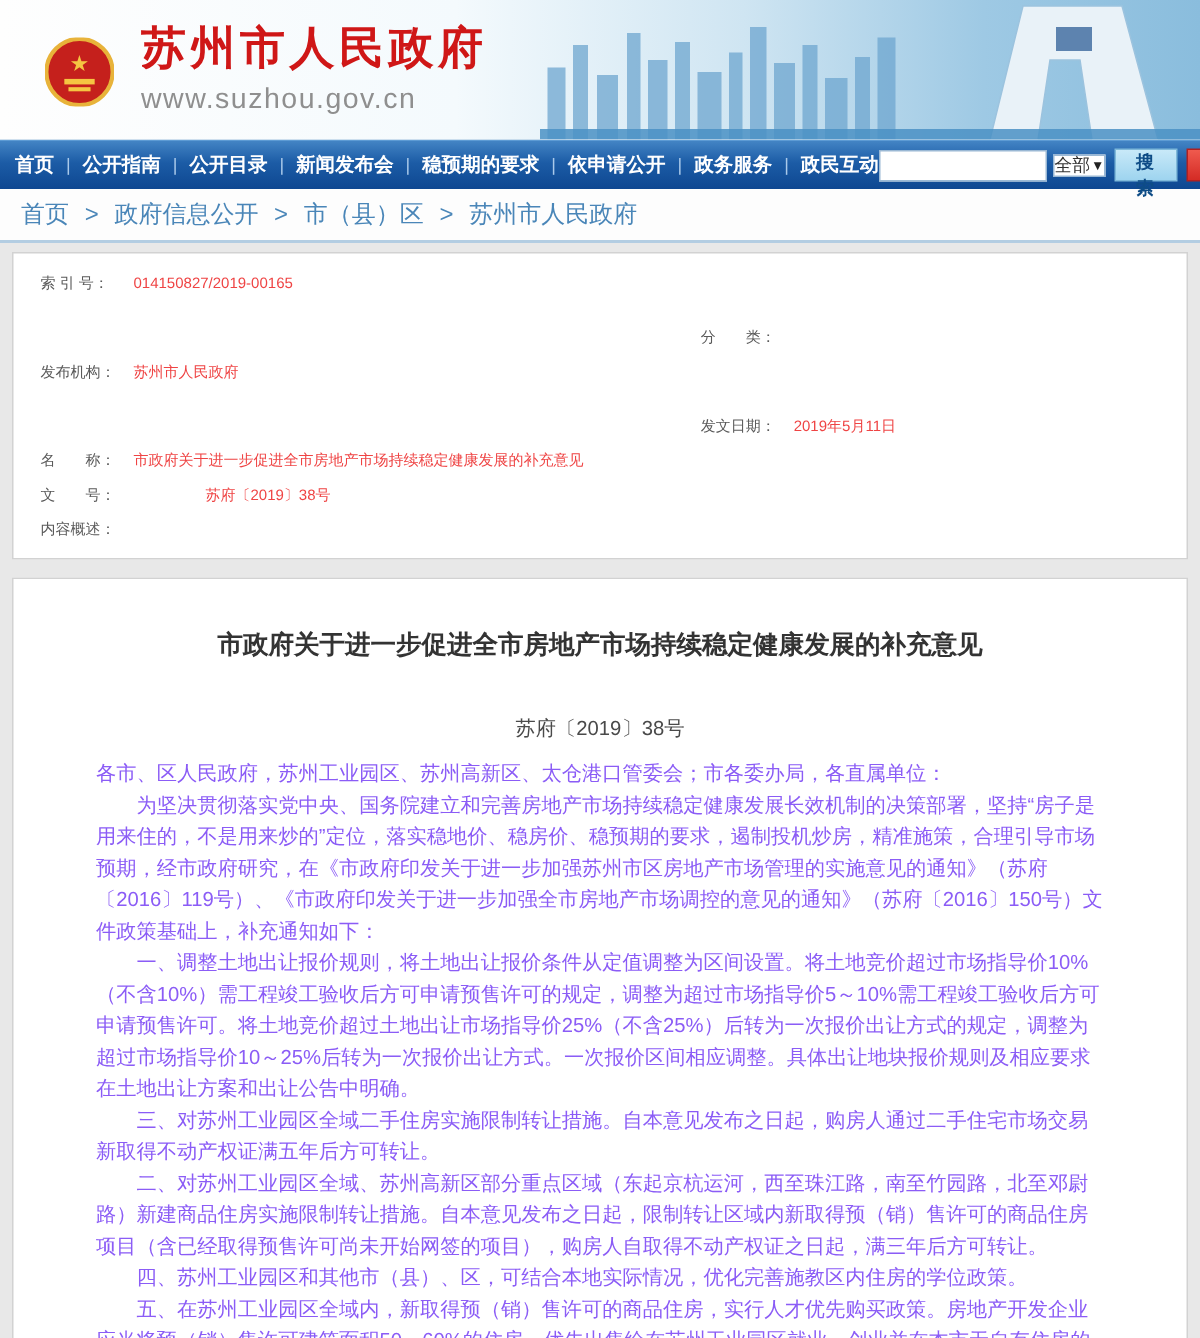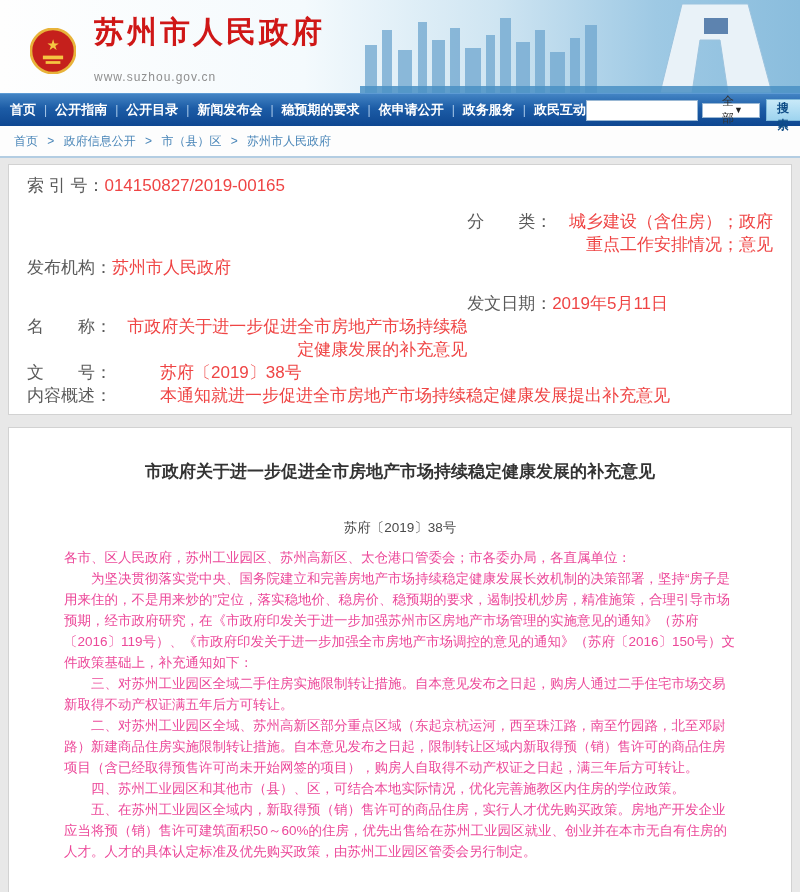--- a/index.html
+++ b/index.html
@@ -7,85 +7,85 @@
 
   
   .site-header {
     position: relative; height: 93px; overflow: hidden;
     background: linear-gradient(90deg, #fefefe 0%, #f4fafd 38%, #cfe5f2 62%, #9ec9e4 82%, #8abddd 100%);
   }
   .skyline { position: absolute; right: 0; top: 0; height: 93px; width: 440px; }
   .logo-row { position: absolute; left: 30px; top: 12px; display: flex; align-items: center; }
   .emblem { width: 46px; height: 46px; margin-right: 18px; margin-top: 6px; }
   .site-title { font-size: 30px; font-weight: bold; color: #cf1717; letter-spacing: 3px; }
-  .site-url { font-size: 12px; color: #8f8f8f; margin-top: 17px; letter-spacing: 1px; }
+  .site-url { font-size: 19px; color: #8f8f8f; margin-top: 3px; letter-spacing: 1px; }
 
   
   .nav-bar {
     height: 33px; display: flex; align-items: center; justify-content: space-between;
     background: linear-gradient(180deg, #4384c4 0%, #1c5ca6 45%, #0e4791 100%);
     border-top: 1px solid #5d9bd4; padding: 0 6px 0 10px;
   }
   .nav-items { display: flex; align-items: center; white-space: nowrap; }
   .nav-item { color: #ffffff; font-size: 13px; font-weight: bold; cursor: pointer; }
   .nav-sep { color: #a9c9ea; font-size: 12px; margin: 0 8px; }
   .nav-search { display: flex; align-items: center; }
   .search-input {
     width: 112px; height: 21px; border: 1px solid #9ab8d4; background: #fff;
     font-size: 12px; padding: 0 4px; margin-right: 4px;
   }
   .search-select {
     width: 58px; height: 15px; background: #fff; border: 1px solid #9ab8d4;
     font-size: 12px; color: #333; display: flex; align-items: center;
-    justify-content: space-between; padding: 0 19px; margin-right: 6px; cursor: pointer;
+    justify-content: space-between; padding: 0 0; margin-right: 6px; cursor: pointer;
   }
   .search-select .caret { font-size: 9px; color: #222; }
   .search-btn {
     height: 22px; padding: 0 10px; margin-right: 6px; cursor: pointer;
     background: linear-gradient(180deg, #c8e9f8, #9ed4ef); border: 1px solid #7fb9da;
     color: #0e4c86; font-size: 12px; font-weight: bold; letter-spacing: 2px;
   }
   .adv-search-btn {
     height: 22px; padding: 0 8px; cursor: pointer;
     background: linear-gradient(180deg, #ef5a4e, #d42b25); border: 1px solid #b02020;
     color: #fff; font-size: 12px; font-weight: bold; font-style: italic;
   }
 
   
   .breadcrumb {
-    background: #fdfdfd; padding: 7px 14px 6px; font-size: 12px; color: #4a86b8;
+    background: #fdfdfd; padding: 7px 14px 6px; font-size: 16px; color: #4a86b8;
     border-bottom: 2px solid #b3cde2;
   }
   .crumb { color: #4a86b8; cursor: pointer; }
   .crumb-sep { margin: 0 6px; color: #4a86b8; }
 
   
   .meta-box {
     margin: 6px 8px 12px; background: #fff; border: 1px solid #d2d2d2;
-    padding: 9px 18px 7px; font-size: 17px; text-align: right;
+    padding: 9px 18px 7px; font-size: 10px;
   }
   .meta-row { display: flex; line-height: 23px; }
   .meta-cell { display: flex; }
   .meta-cell.left { width: 59%; flex-shrink: 0; }
   .meta-cell.right { flex: 1; margin-top: 36px; }
   .meta-cell.full { width: 100%; gap: 48px; }
   .meta-label { color: #5a5a5a; flex-shrink: 0; min-width: 62px; }
   .meta-value { color: #ef4444; }
 
   
   .doc-box {
     margin: 0 8px 0; background: #fff; border: 1px solid #d2d2d2;
     padding: 32px 55px 26px; min-height: 560px;
   }
   .doc-title {
     text-align: center; font-size: 17px; font-weight: bold; color: #333;
     margin-bottom: 36px;
   }
   .doc-number { text-align: center; font-size: 13.5px; color: #4a4a4a; margin-bottom: 10px; }
-  .doc-body p { font-size: 13.5px; color: #ec4899; line-height: 21px; margin: 0; }
+  .doc-body p { font-size: 13.5px; color: #8b5cf6; line-height: 21px; margin: 0; }
   .doc-salutation { text-indent: 0; }
   .doc-para { text-indent: 2em; }
 </style>
 </head>
 <body>
 
 <div class="site-header">
   <svg class="skyline" viewBox="0 0 440 93" preserveAspectRatio="none">
     <g fill="#6ea6cf" opacity="0.75">
       <rect x="5" y="45" width="12" height="48"></rect>
@@ -164,21 +164,20 @@
 </div>
 
 <div class="meta-box">
   <div class="meta-row">
     <div class="meta-cell left">
       <span class="meta-label">索 引 号：</span>
       <span class="meta-value">014150827/2019-00165</span>
     </div>
     <div class="meta-cell right">
       <span class="meta-label">分　　类：</span>
-      <span class="meta-value">城乡建设（含住房）；政府重点工作安排情况；意见</span>
     </div>
   </div>
   <div class="meta-row">
     <div class="meta-cell left">
       <span class="meta-label">发布机构：</span>
       <span class="meta-value">苏州市人民政府</span>
     </div>
     <div class="meta-cell right">
       <span class="meta-label">发文日期：</span>
       <span class="meta-value">2019年5月11日</span>
@@ -192,31 +191,31 @@
   </div>
   <div class="meta-row">
     <div class="meta-cell full">
       <span class="meta-label">文　　号：</span>
       <span class="meta-value">苏府〔2019〕38号</span>
     </div>
   </div>
   <div class="meta-row">
     <div class="meta-cell full">
       <span class="meta-label">内容概述：</span>
-      <span class="meta-value">本通知就进一步促进全市房地产市场持续稳定健康发展提出补充意见</span>
     </div>
   </div>
 </div>
 
 <div class="doc-box">
   <div class="doc-title">市政府关于进一步促进全市房地产市场持续稳定健康发展的补充意见</div>
   <div class="doc-number">苏府〔2019〕38号</div>
   <div class="doc-body">
     <p class="doc-salutation">各市、区人民政府，苏州工业园区、苏州高新区、太仓港口管委会；市各委办局，各直属单位：</p>
     <p class="doc-para">为坚决贯彻落实党中央、国务院建立和完善房地产市场持续稳定健康发展长效机制的决策部署，坚持“房子是用来住的，不是用来炒的”定位，落实稳地价、稳房价、稳预期的要求，遏制投机炒房，精准施策，合理引导市场预期，经市政府研究，在《市政府印发关于进一步加强苏州市区房地产市场管理的实施意见的通知》（苏府〔2016〕119号）、《市政府印发关于进一步加强全市房地产市场调控的意见的通知》（苏府〔2016〕150号）文件政策基础上，补充通知如下：</p>
+    <p class="doc-para">一、调整土地出让报价规则，将土地出让报价条件从定值调整为区间设置。将土地竞价超过市场指导价10%（不含10%）需工程竣工验收后方可申请预售许可的规定，调整为超过市场指导价5～10%需工程竣工验收后方可申请预售许可。将土地竞价超过土地出让市场指导价25%（不含25%）后转为一次报价出让方式的规定，调整为超过市场指导价10～25%后转为一次报价出让方式。一次报价区间相应调整。具体出让地块报价规则及相应要求在土地出让方案和出让公告中明确。</p>
     <p class="doc-para">三、对苏州工业园区全域二手住房实施限制转让措施。自本意见发布之日起，购房人通过二手住宅市场交易新取得不动产权证满五年后方可转让。</p>
     <p class="doc-para">二、对苏州工业园区全域、苏州高新区部分重点区域（东起京杭运河，西至珠江路，南至竹园路，北至邓尉路）新建商品住房实施限制转让措施。自本意见发布之日起，限制转让区域内新取得预（销）售许可的商品住房项目（含已经取得预售许可尚未开始网签的项目），购房人自取得不动产权证之日起，满三年后方可转让。</p>
     <p class="doc-para">四、苏州工业园区和其他市（县）、区，可结合本地实际情况，优化完善施教区内住房的学位政策。</p>
     <p class="doc-para">五、在苏州工业园区全域内，新取得预（销）售许可的商品住房，实行人才优先购买政策。房地产开发企业应当将预（销）售许可建筑面积50～60%的住房，优先出售给在苏州工业园区就业、创业并在本市无自有住房的人才。人才的具体认定标准及优先购买政策，由苏州工业园区管委会另行制定。</p>
 
   </div>
 
 </div>
 
 </body></html>

